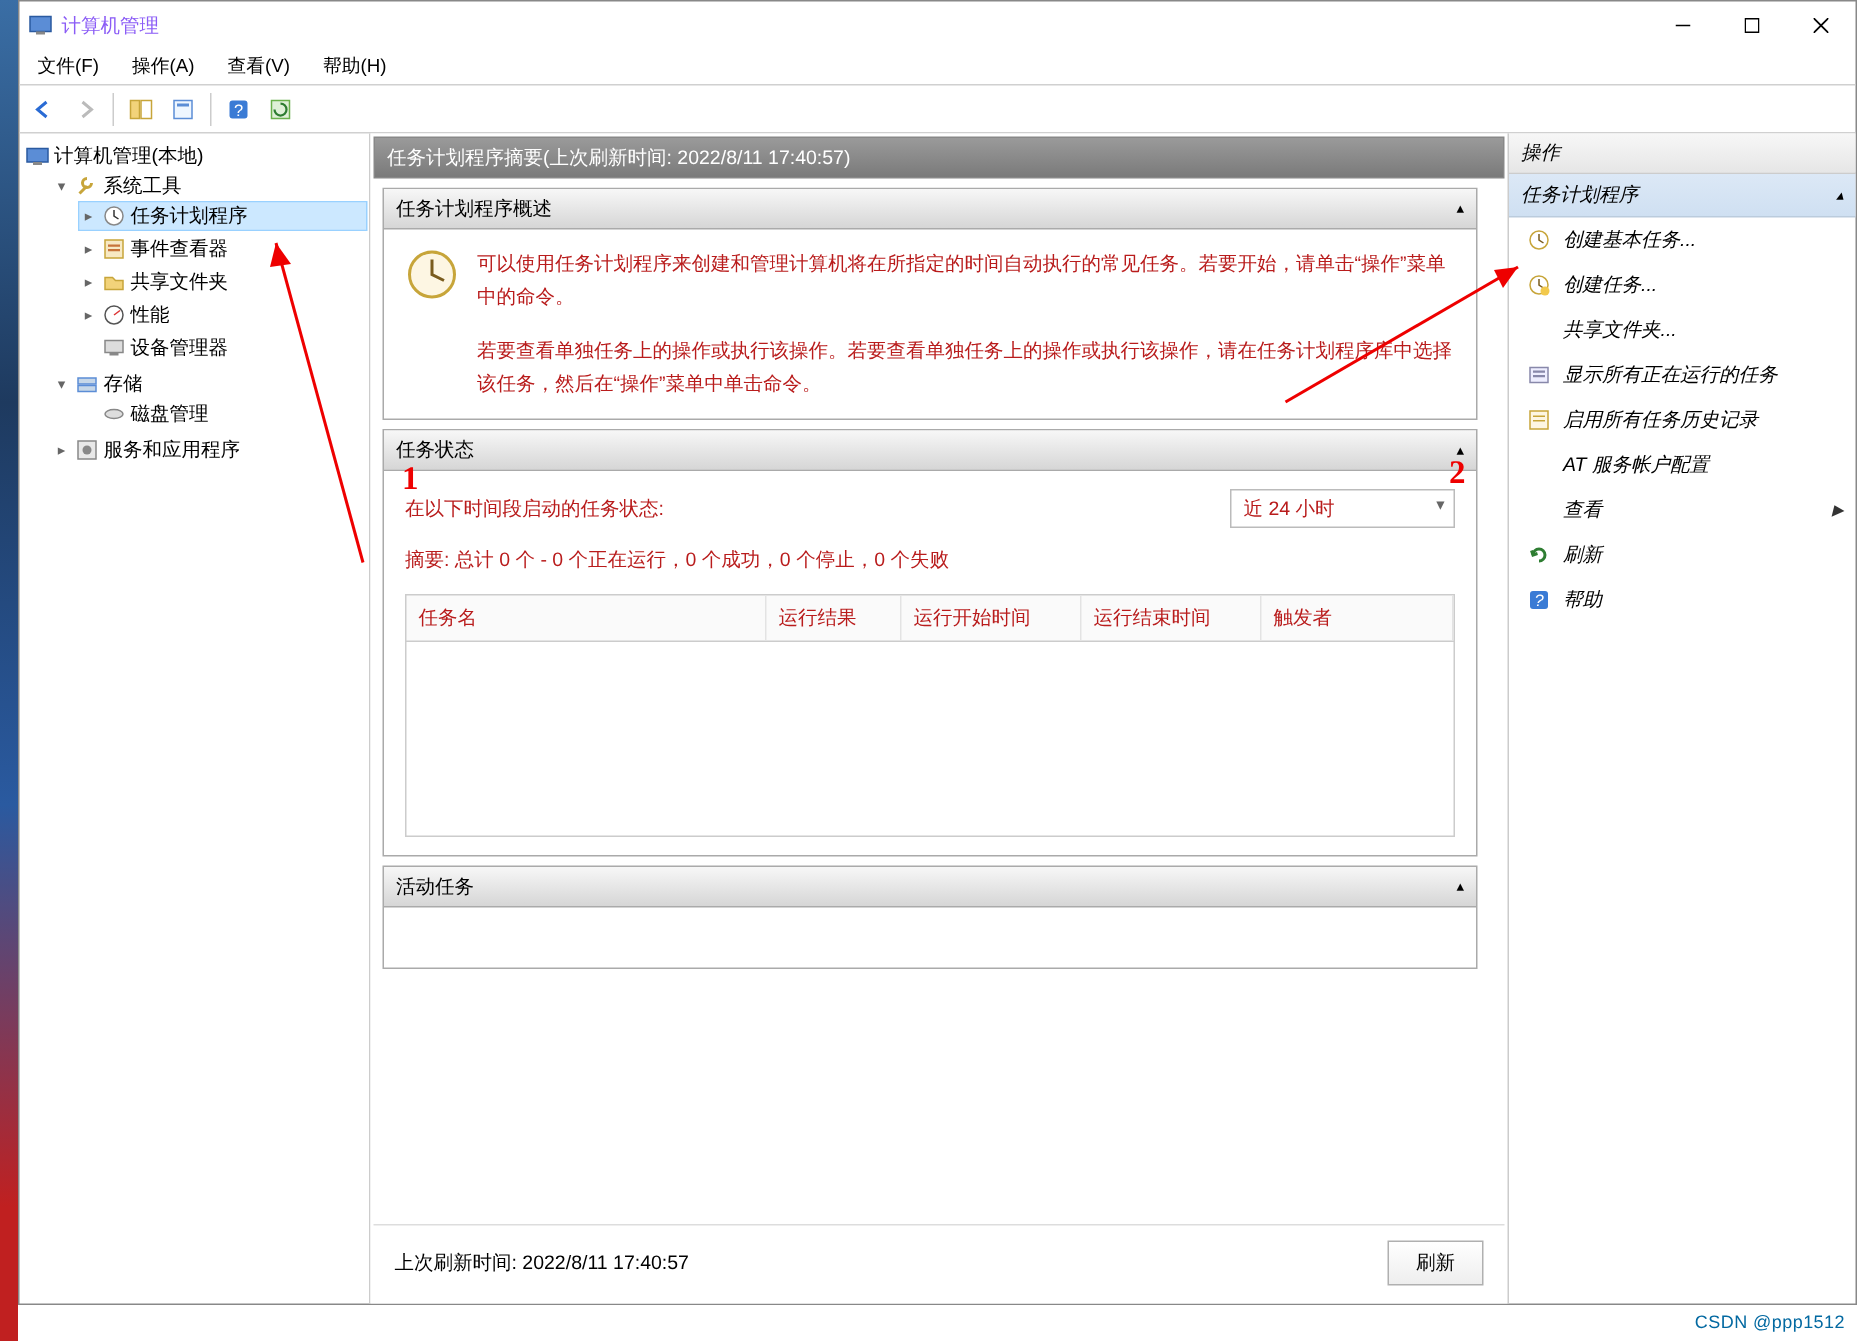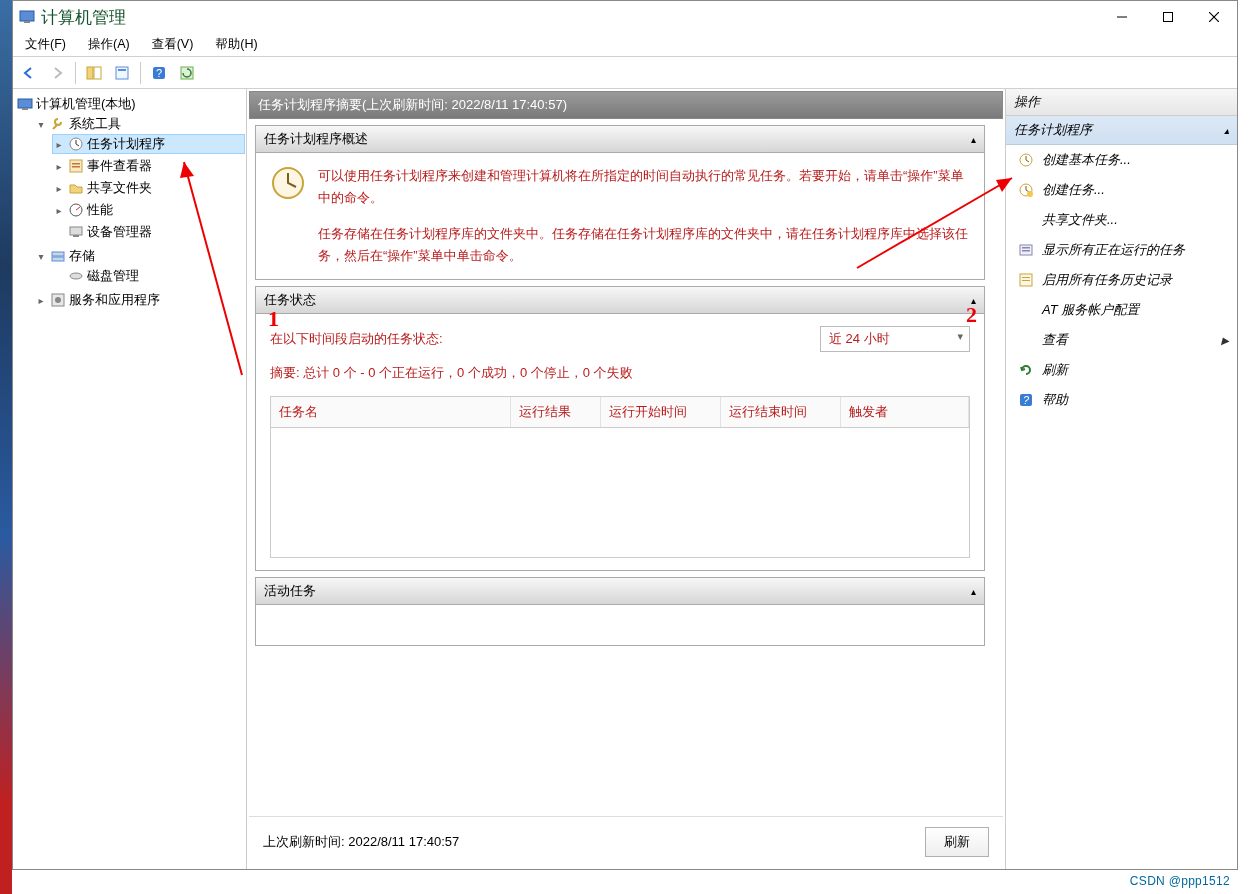--- a/index.html
+++ b/index.html
@@ -1,21 +1,21 @@
 <!DOCTYPE html>
 <html><head>
 <meta charset="utf-8">
 <style>
 * { margin: 0; padding: 0; box-sizing: border-box; font-family: "Microsoft YaHei", "Segoe UI", Tahoma, sans-serif; }
 html, body { width: 1250px; height: 894px; overflow: hidden; background: #fff; }
 .desktop-strip { position: absolute; left: 0; top: 0; width: 12px; height: 894px; background: linear-gradient(180deg,#3a6ea5 0%, #1e3a5f 30%, #2a5aa0 60%, #c02020 90%); z-index: 0; }
 .window { position: absolute; left: 12px; top: 0; width: 1226px; height: 870px; background: #fff; border: 1px solid #888; display: flex; flex-direction: column; z-index: 1; }
 .titlebar { height: 32px; display: flex; align-items: center; padding-left: 6px; }
 .titlebar .ico { width: 16px; height: 16px; margin-right: 6px; display: inline-flex; align-items: center; justify-content: center; }
-.titlebar .title { font-size: 17px; color: #14532d; flex: 1; }
+.titlebar .title { font-size: 13px; color: #8b5cf6; flex: 1; }
 .winbtns { display: flex; }
 .winbtn { width: 46px; height: 32px; display: flex; align-items: center; justify-content: center; font-size: 14px; color: #000; }
 .menubar { height: 24px; display: flex; align-items: center; padding-left: 6px; font-size: 12.5px; gap: 10px; border-bottom: 1px solid #d0d0d0; }
 .menubar span { padding: 2px 6px; cursor: default; }
 .toolbar { height: 32px; display: flex; align-items: center; padding-left: 4px; gap: 4px; border-bottom: 1px solid #d0d0d0; }
 .tbtn { width: 24px; height: 24px; display:flex; align-items:center; justify-content:center; border:1px solid transparent; }
 .tsep { width:1px; height:22px; background:#ccc; margin:0 2px; }
 .body3 { flex:1; display:flex; min-height:0; }
 .leftpane { width: 234px; border-right:1px solid #ccc; padding:4px 2px; font-size:13px; overflow:auto; }
 .tree ul { list-style:none; padding-left: 18px; }
@@ -279,21 +279,21 @@
           </div>
           <div class="sec-body overview">
             <div class="clock">
               <svg width="36" height="36">
                   <circle cx="18" cy="18" r="15" fill="#fdf6e3" stroke="#c7a53a" stroke-width="2"></circle>
                   <path d="M18 8 V18 L26 22" stroke="#7a5c1e" stroke-width="2" fill="none"></path>
                 </svg>
             </div>
             <div style="flex:1">
               <p style="line-height:1.7;margin-bottom:14px">可以使用任务计划程序来创建和管理计算机将在所指定的时间自动执行的常见任务。若要开始，请单击“操作”菜单中的命令。</p>
-              <p style="line-height:1.7">任务存储在任务计划程序库的文件夹中。任务存储在任务计划程序库的文件夹中，请在任务计划程序库中选择该任务，然后在“操作”菜单中单击命令。</p>
+              <p style="line-height:1.7">若要查看单独任务上的操作或执行该操作。若要查看单独任务上的操作或执行该操作，请在任务计划程序库中选择该任务，然后在“操作”菜单中单击命令。</p>
             </div>
           </div>
         </div>
 
         <div class="section">
           <div class="sec-hdr">
             <span>任务状态</span>
             <span class="arrow">▴</span>
           </div>
           <div class="sec-body">

